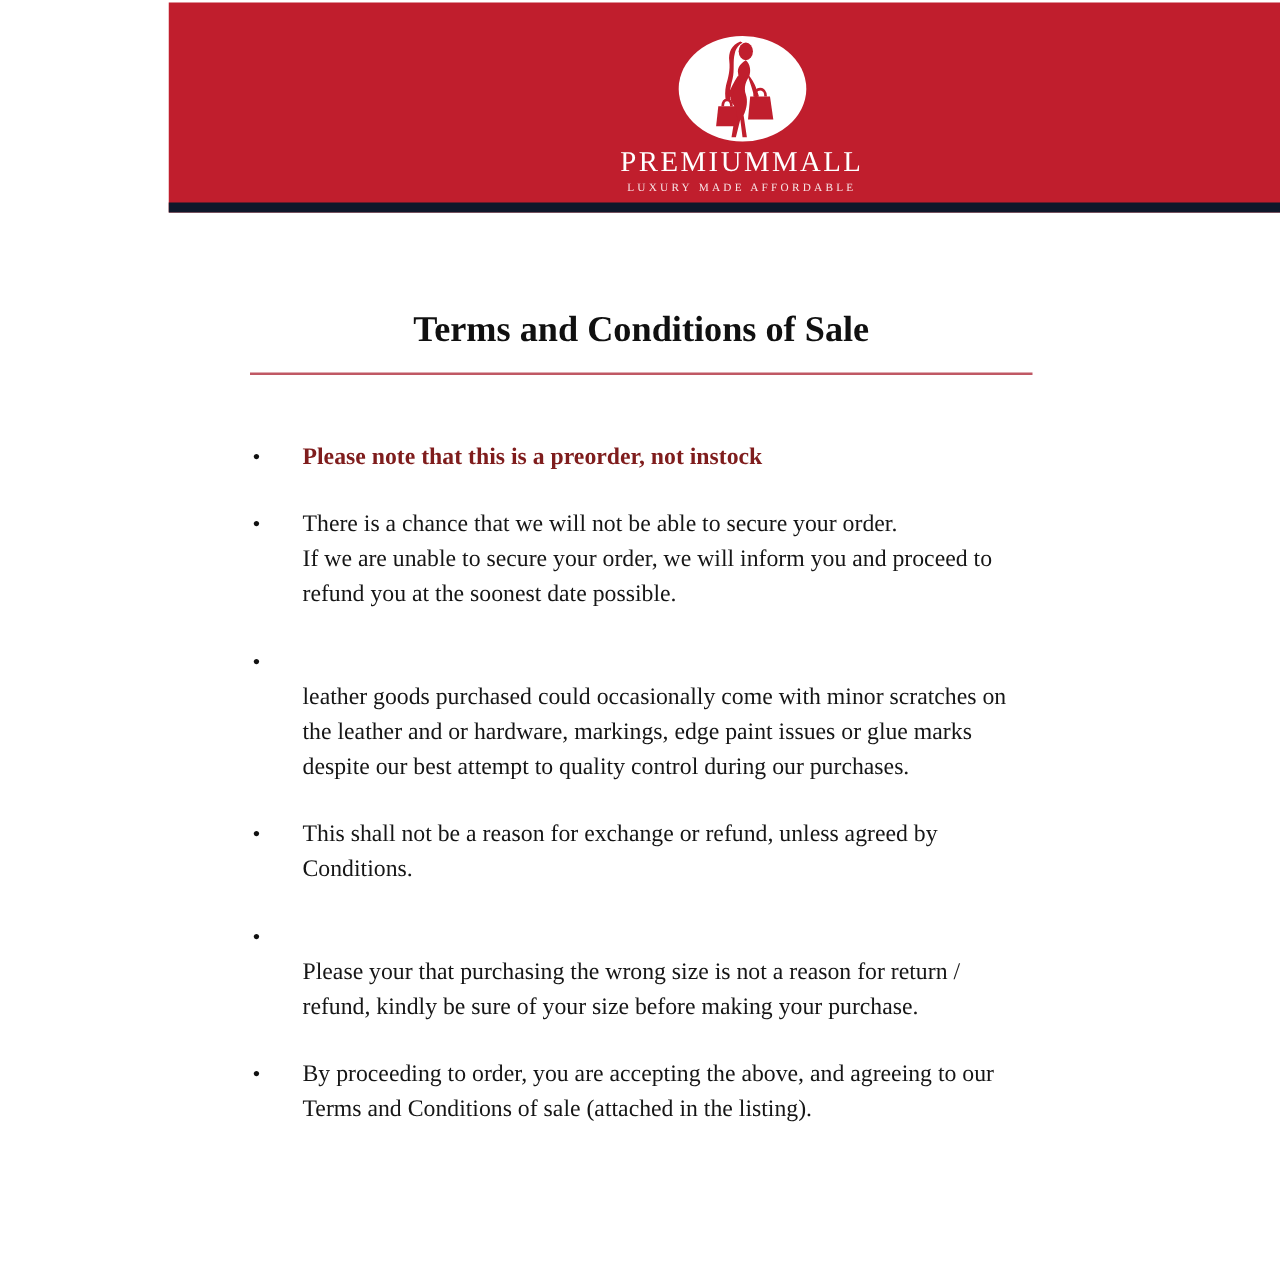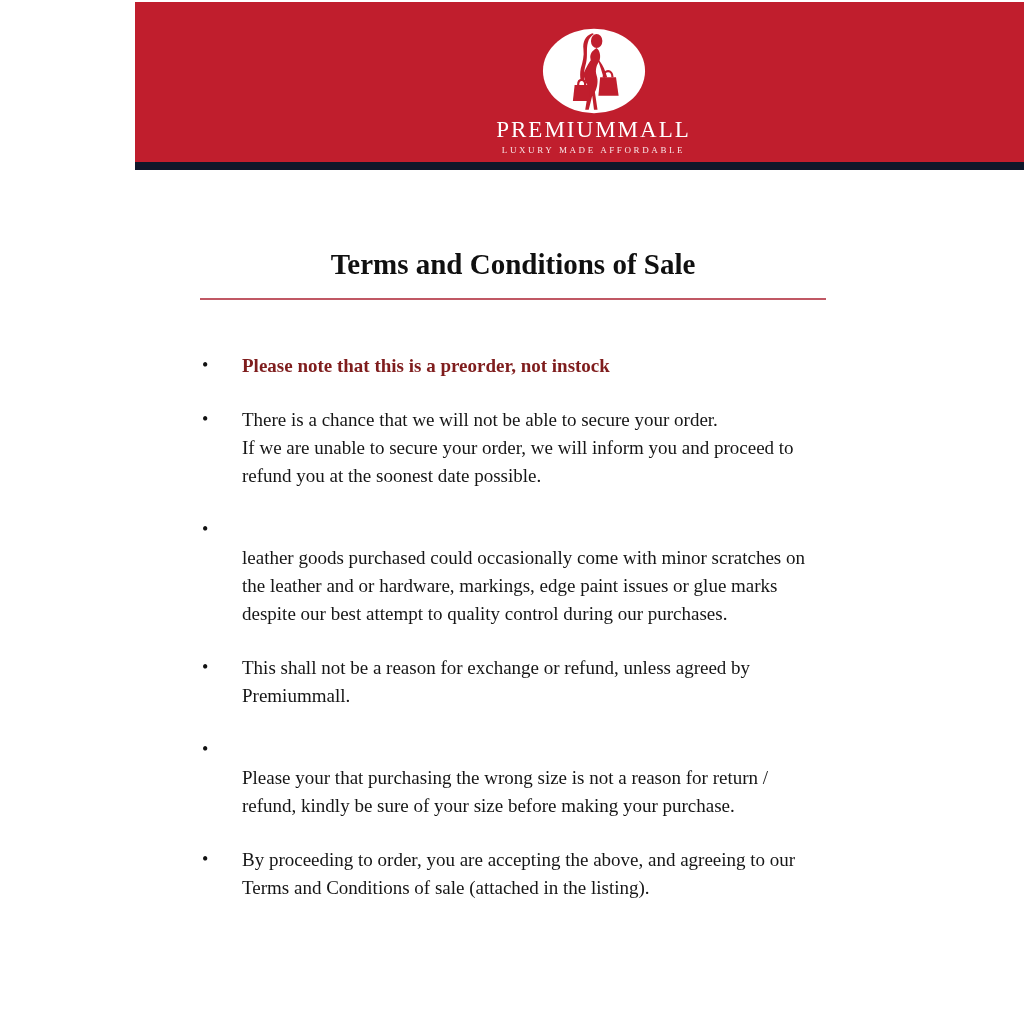--- a/index.html
+++ b/index.html
@@ -133,21 +133,21 @@
   <li>
     <span class="marker">•</span>
     <br>
     <span>leather goods purchased could occasionally come with minor scratches on</span><br>
     <span>the leather and or hardware, markings, edge paint issues or glue marks</span><br>
     <span>despite our best attempt to quality control during our purchases.</span>
   </li>
   <li>
     <span class="marker">•</span>
     <span>This shall not be a reason for exchange or refund, unless agreed by</span><br>
-    <span>Premiummall.</span>
+    <span>Conditions.</span>
   </li>
   <li>
     <span class="marker">•</span>
     <br>
     <span>Please your that purchasing the wrong size is not a reason for return /</span><br>
     <span>refund, kindly be sure of your size before making your purchase.</span>
   </li>
   <li>
     <span class="marker">•</span>
     <span>By proceeding to order, you are accepting the above, and agreeing to our</span><br>

